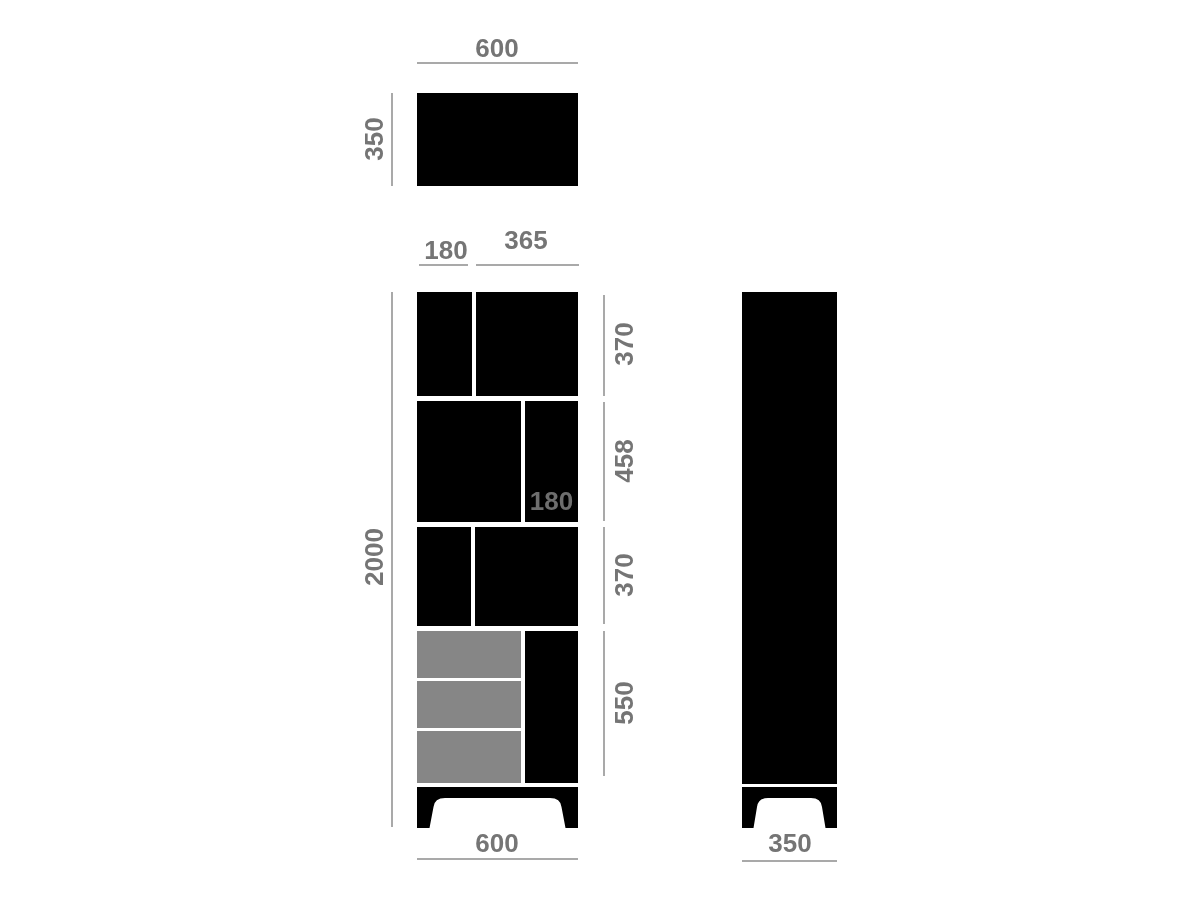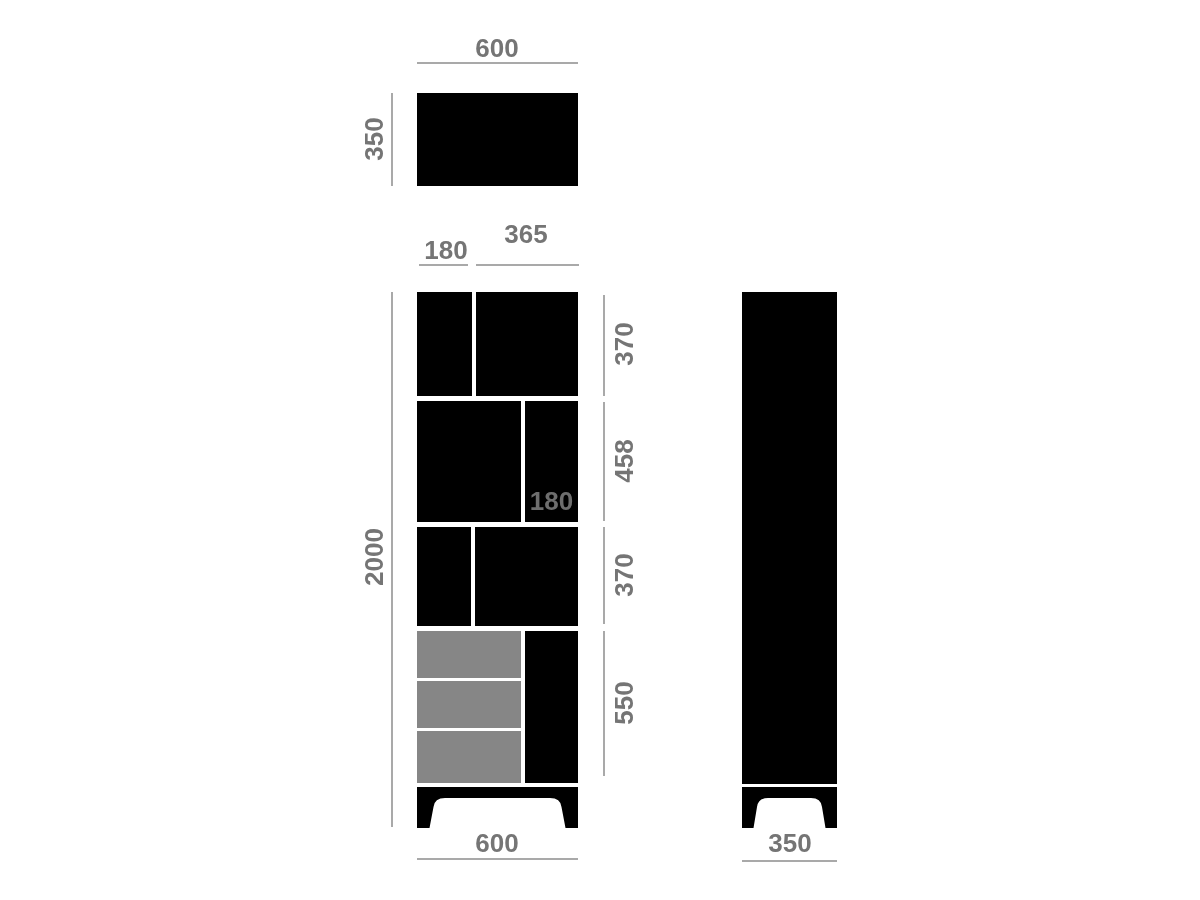--- a/index.html
+++ b/index.html
@@ -37,21 +37,21 @@
     <div class="dim-label vert" style="left:374px;top:139px;">350</div>
     <div class="dim-line-v" style="left:391px;top:93px;height:93px;"></div>
 
     <div class="block" style="left:417px;top:93px;width:161px;height:93px;"></div>
   </div>
 
   <div class="abs" style="left:0;top:0;">
 
     <div class="dim-label" style="left:446px;top:250px;">180</div>
     <div class="dim-line-h" style="left:419px;top:264px;width:49px;"></div>
-    <div class="dim-label" style="left:526px;top:234px;">365</div>
+    <div class="dim-label" style="left:526px;top:240px;">365</div>
     <div class="dim-line-h" style="left:476px;top:264px;width:103px;"></div>
 
     <div class="dim-label vert" style="left:374px;top:557px;">2000</div>
     <div class="dim-line-v" style="left:391px;top:292px;height:535px;"></div>
 
     <div class="block" style="left:417px;top:292px;width:55px;height:104px;"></div>
     <div class="block" style="left:476px;top:292px;width:102px;height:104px;"></div>
 
     <div class="block" style="left:417px;top:401px;width:104px;height:121px;"></div>
     <div class="block" style="left:525px;top:401px;width:53px;height:121px;">

